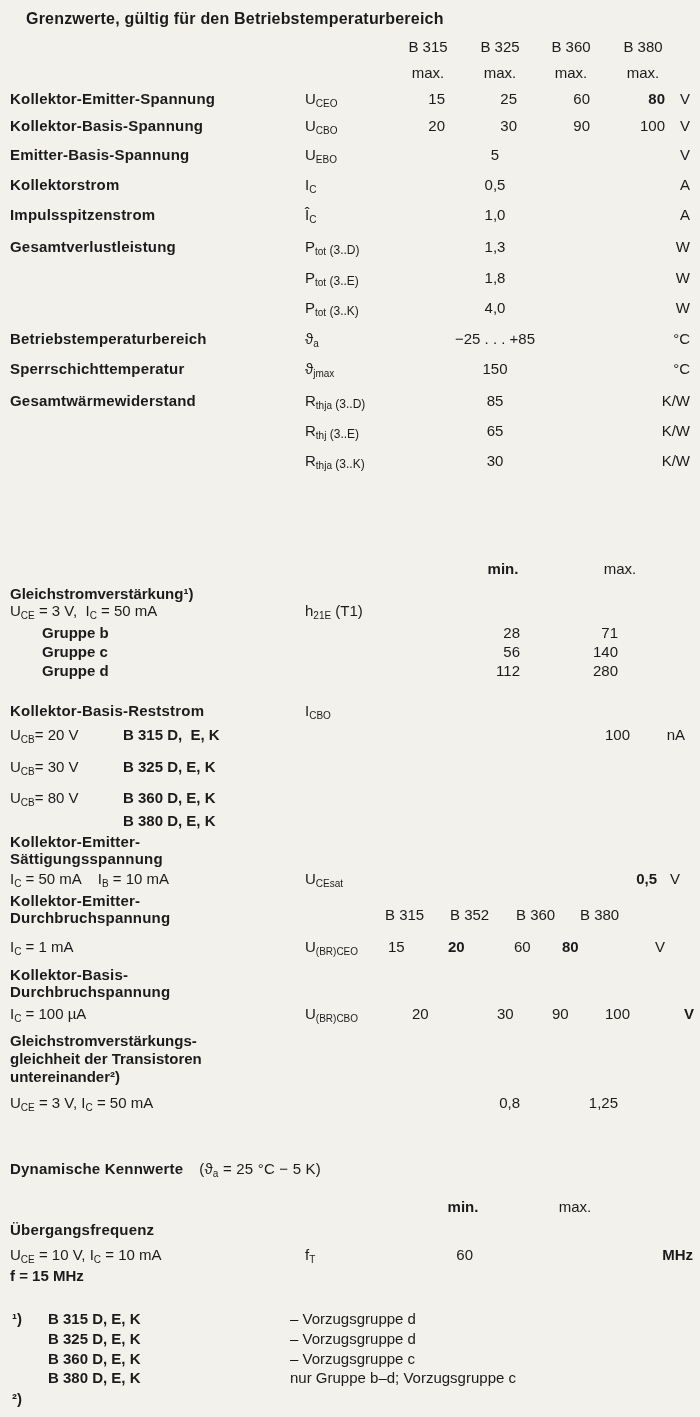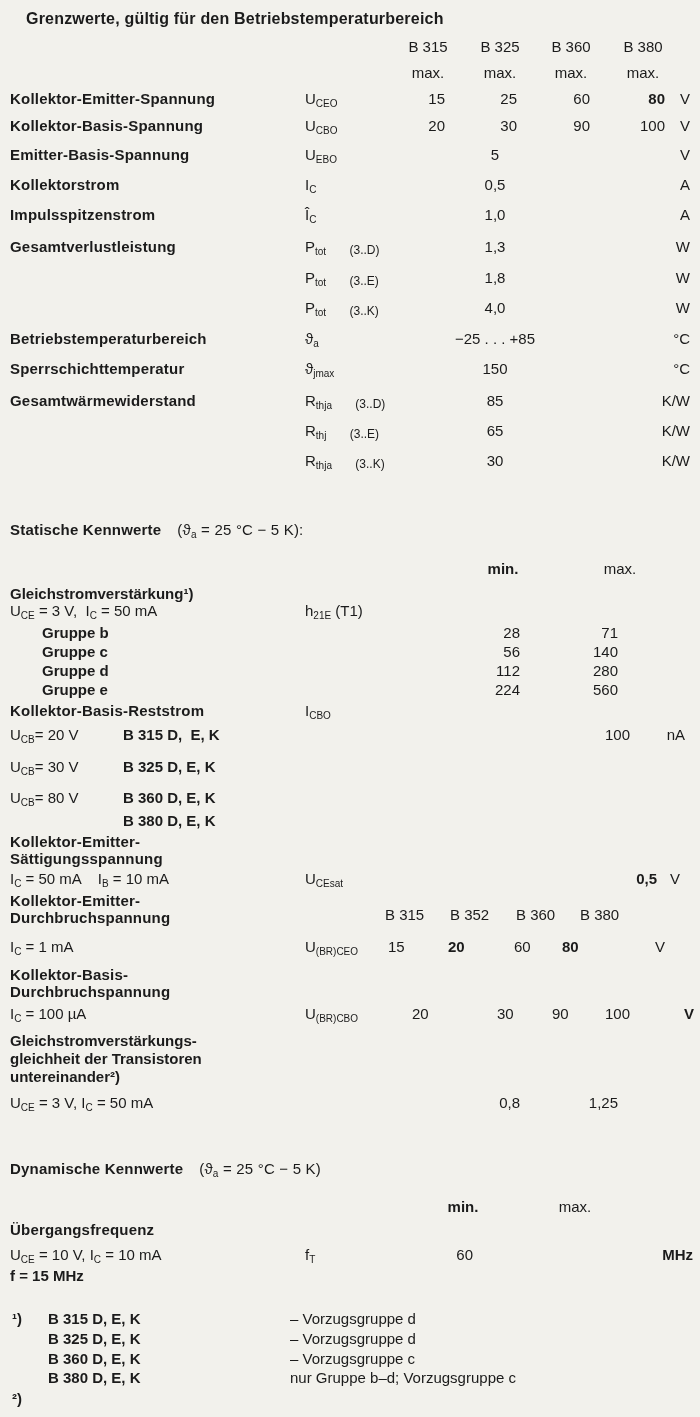--- a/index.html
+++ b/index.html
@@ -3,21 +3,21 @@
 <meta charset="utf-8">
 <style>
   html,body{margin:0;padding:0;background:#9a9a96;}
   .page{position:relative;width:700px;height:1417px;margin:0 auto;background:#f2f1ec;
         color:#1b1b1b;font-family:"Liberation Sans",sans-serif;font-size:15px;overflow:hidden;}
   .ln{position:absolute;left:0;width:100%;height:22px;line-height:1.15;white-space:pre;}
   .t{position:absolute;top:0;white-space:pre;}
   .b{font-weight:bold;}
   .big{font-size:16px;margin-left:16px;}
   sub{font-size:10px;line-height:0;vertical-align:-3px;}
-  .symrest{font-size:12px;vertical-align:-2px;padding-left:20px;}
+  .symrest{font-size:12px;vertical-align:-2px;}
   .lbl{left:10px;font-weight:bold;letter-spacing:.2px;}
   .plain{left:10px;}
   .ind{left:42px;font-weight:bold;}
   .sym{left:305px;}
   .c1h{left:395px;width:66px;text-align:center;}
   .c2h{left:467px;width:66px;text-align:center;}
   .c3h{left:538px;width:66px;text-align:center;}
   .c4h{left:610px;width:66px;text-align:center;}
   .v1{left:390px;width:55px;text-align:right;}
   .v2{left:445px;width:72px;text-align:right;}
@@ -146,23 +146,20 @@
     <span class="t vm">65</span>
     <span class="t unit">K/W</span>
   </div>
   <div class="ln" style="top:452px">
     <span class="t lbl"></span>
     <span class="t sym"><span>R</span><sub>thja</sub><span class="symrest"> (3..K)</span></span>
     <span class="t vm">30</span>
     <span class="t unit">K/W</span>
   </div>
 
-  <div class="ln" style="top:521px">
-    <span class="t lbl"><span class="b">Statische Kennwerte</span><span class="hgap"><span>(</span><span>ϑ</span><sub>a</sub><span> = 25 °C − 5 K):</span></span></span>
-  </div>
   <div class="ln" style="top:560px">
     <span class="t minl">min.</span>
     <span class="t maxl">max.</span>
   </div>
   <div class="ln" style="top:585px">
     <span class="t plain b">Gleichstromverstärkung¹)</span>
   </div>
   <div class="ln" style="top:602px">
     <span class="t plain"><span>U</span><sub>CE</sub><span> = 3 V,  I</span><sub>C</sub><span> = 50 mA</span></span>
     <span class="t sym"><span>h</span><sub>21E</sub><span> (T1)</span></span>
@@ -174,25 +171,20 @@
   </div>
   <div class="ln" style="top:643px">
     <span class="t ind">Gruppe c</span>
     <span class="t smin">56</span>
     <span class="t smax">140</span>
   </div>
   <div class="ln" style="top:662px">
     <span class="t ind">Gruppe d</span>
     <span class="t smin">112</span>
     <span class="t smax">280</span>
-  </div>
-  <div class="ln" style="top:681px">
-    <span class="t ind">Gruppe e</span>
-    <span class="t smin">224</span>
-    <span class="t smax">560</span>
   </div>
   <div class="ln" style="top:702px">
     <span class="t lbl">Kollektor-Basis-Reststrom</span>
     <span class="t sym"><span>I</span><sub>CBO</sub></span>
   </div>
   <div class="ln" style="top:726px">
     <span class="t plain"><span>U</span><sub>CB</sub><span>= 20 V</span></span>
     <span class="t typecol">B 315 D,  E, K</span>
     <span class="t v100">100</span>
     <span class="t una">nA</span>

